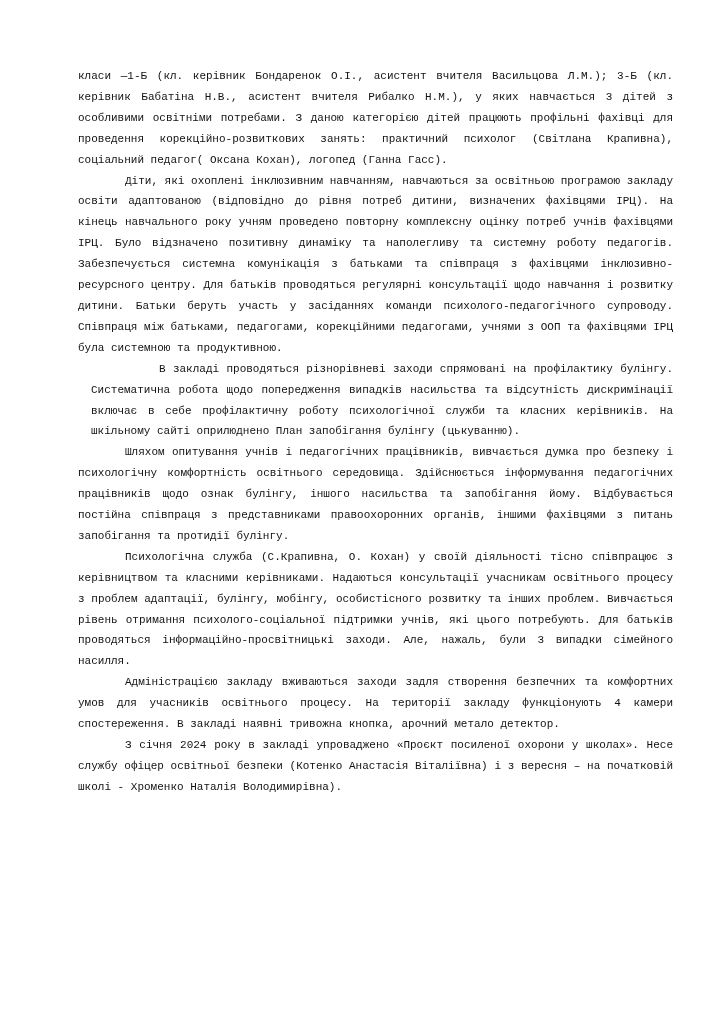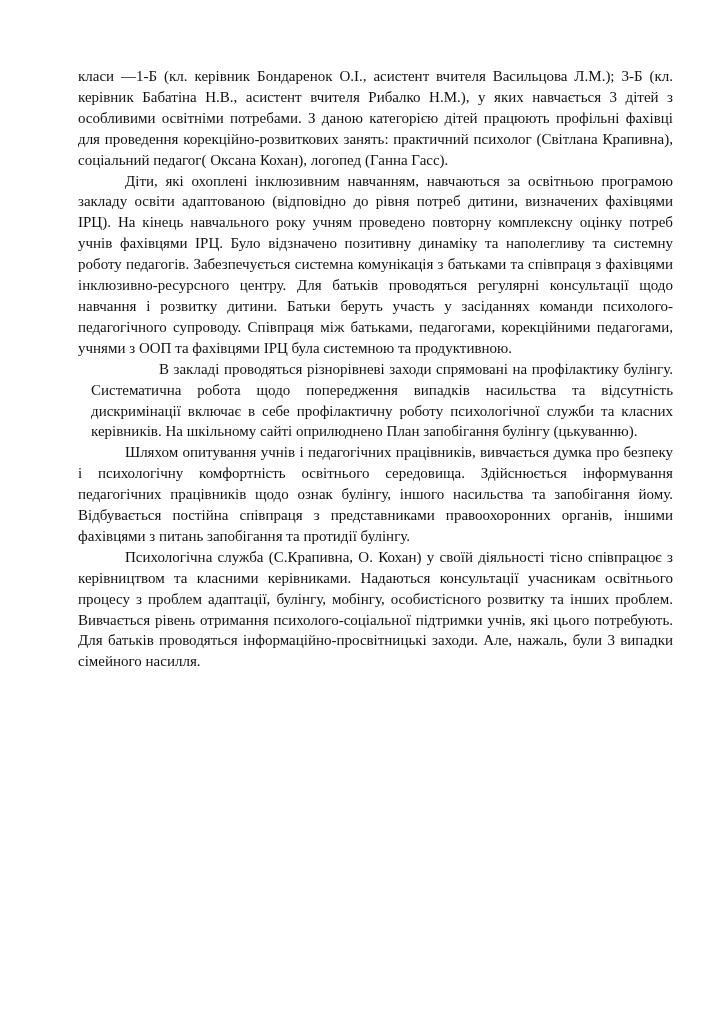--- a/index.html
+++ b/index.html
@@ -2,34 +2,36 @@
 <html><head>
 <meta charset="utf-8">
 <style>
   html, body { margin: 0; padding: 0; background: #ffffff; }
   body { width: 724px; height: 1024px; position: relative; overflow: hidden; }
   .page {
     position: absolute;
     left: 78px;
     top: 66px;
     width: 595px;
-    font-family: Liberation Serif, serif;
-    font-size: 15px;
+    font-family: Liberation Mono, monospace;
+    font-size: 11px;
     line-height: 20.9px;
     color: #111111;
   }
   .page p {
     margin: 0;
     text-align: justify;
   }
   .page p.indent { text-indent: 47px; }
   .page p.indent-wide { text-indent: 68px; margin-left: 13px; }
 </style>
 </head>
 <body>
 
 <div class="page">
   <p>класи —1-Б (кл. керівник Бондаренок О.І., асистент вчителя Васильцова Л.М.);  3-Б (кл. керівник Бабатіна Н.В., асистент вчителя Рибалко Н.М.), у яких  навчається 3 дітей з особливими освітніми потребами. З даною категорією дітей працюють профільні фахівці для проведення корекційно-розвиткових занять: практичний психолог (Світлана Крапивна), соціальний педагог( Оксана Кохан), логопед (Ганна Гасс).</p>
   <p class="indent">Діти, які охоплені інклюзивним навчанням, навчаються за освітньою програмою закладу освіти адаптованою (відповідно до рівня потреб дитини, визначених фахівцями ІРЦ). На кінець навчального року учням проведено повторну комплексну оцінку потреб учнів фахівцями ІРЦ. Було відзначено позитивну динаміку та наполегливу та системну роботу педагогів. Забезпечується системна комунікація з батьками та співпраця з фахівцями інклюзивно-ресурсного центру. Для батьків проводяться регулярні консультації щодо навчання і розвитку дитини. Батьки беруть участь у засіданнях команди психолого-педагогічного супроводу. Співпраця між батьками, педагогами, корекційними  педагогами, учнями з ООП та фахівцями ІРЦ була системною та продуктивною.</p>
   <p class="indent-wide">В закладі проводяться різнорівневі заходи спрямовані на профілактику булінгу. Систематична робота щодо попередження випадків насильства та відсутність дискримінації включає в себе профілактичну роботу психологічної служби та класних керівників. На шкільному сайті оприлюднено План запобігання булінгу (цькуванню).</p>
   <p class="indent">Шляхом опитування учнів і педагогічних працівників, вивчається думка про безпеку і психологічну комфортність освітнього середовища. Здійснюється інформування педагогічних працівників щодо ознак булінгу, іншого насильства та запобігання йому. Відбувається постійна співпраця з представниками правоохоронних органів, іншими фахівцями з питань запобігання та протидії булінгу.</p>
   <p class="indent">Психологічна служба (С.Крапивна, О. Кохан) у своїй діяльності тісно співпрацює з керівництвом та класними керівниками. Надаються консультації учасникам освітнього процесу з проблем адаптації, булінгу, мобінгу, особистісного розвитку та інших проблем. Вивчається рівень отримання психолого-соціальної підтримки учнів, які цього потребують. Для батьків проводяться інформаційно-просвітницькі заходи. Але, нажаль, були 3 випадки сімейного насилля.</p>
+  <p class="indent">Адміністрацією закладу вживаються заходи задля створення безпечних та комфортних умов для учасників освітнього процесу. На території закладу функціонують 4 камери спостереження. В закладі наявні тривожна кнопка, арочний метало детектор.</p>
+  <p class="indent">З січня 2024 року в закладі упроваджено «Проєкт посиленої охорони у школах». Несе службу офіцер освітньої безпеки (Котенко Анастасія Віталіївна) і з вересня – на початковій школі  - Хроменко Наталія Володимирівна).</p>
 </div>
 
 </body></html>

